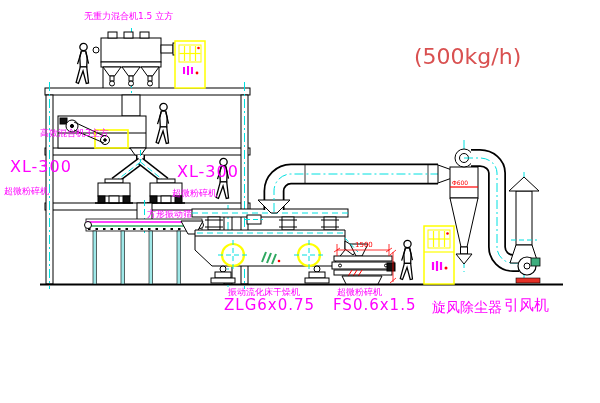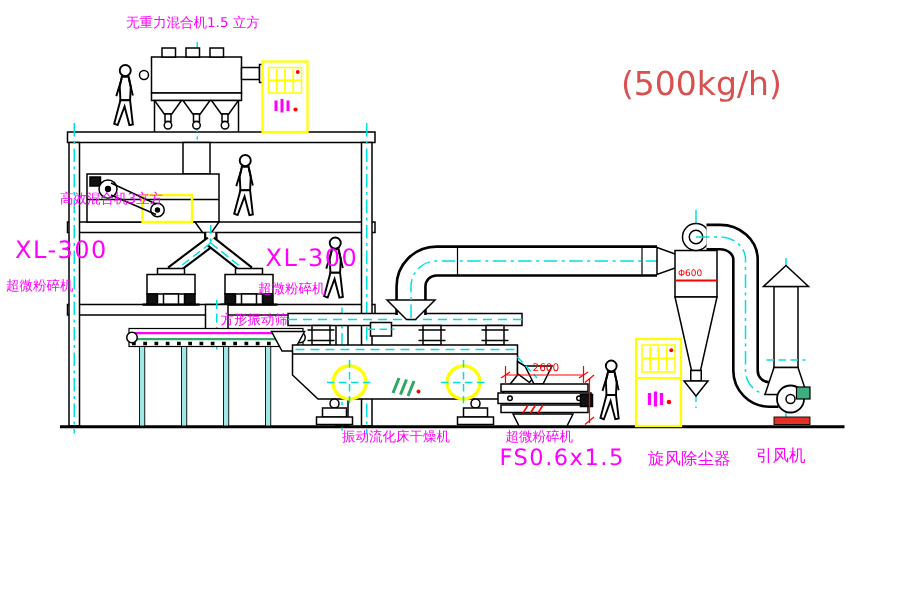--- a/index.html
+++ b/index.html
@@ -296,23 +296,24 @@
 
 <div class="lbl-model" style="left:10px;top:159px;font-size:16px;">XL-300</div>
 <div class="lbl" style="left:4px;top:187px;font-size:9px;">超微粉碎机</div>
 
 <div class="lbl-model" style="left:177px;top:164px;font-size:16px;">XL-300</div>
 <div class="lbl" style="left:172px;top:189px;font-size:9px;">超微粉碎机</div>
 
 <div class="lbl" style="left:147px;top:210px;font-size:9px;">方形振动筛</div>
 
 <div class="lbl" style="left:228px;top:288px;font-size:9px;">振动流化床干燥机</div>
+<div class="lbl-model" style="left:224px;top:298px;font-size:15px;">ZLG6x0.75</div>
 
 <div class="lbl" style="left:337px;top:288px;font-size:9px;">超微粉碎机</div>
 <div class="lbl-model" style="left:333px;top:298px;font-size:15px;">FS0.6x1.5</div>
 
-<div class="lbl" style="left:432px;top:300px;font-size:11px;">旋风除尘器</div>
-<div class="lbl" style="left:504px;top:298px;font-size:11px;">引风机</div>
-
-<div class="dim" style="left:355px;top:242px;font-size:7px;">2600</div>
+<div class="lbl" style="left:432px;top:300px;font-size:14px;">旋风除尘器</div>
+<div class="lbl" style="left:504px;top:298px;font-size:15px;">引风机</div>
+
+<div class="dim" style="left:355px;top:242px;font-size:7px;">1500</div>
 <div class="dim" style="left:452px;top:180px;font-size:6px;">Φ600</div>
 
 </div>
 
 </body></html>

